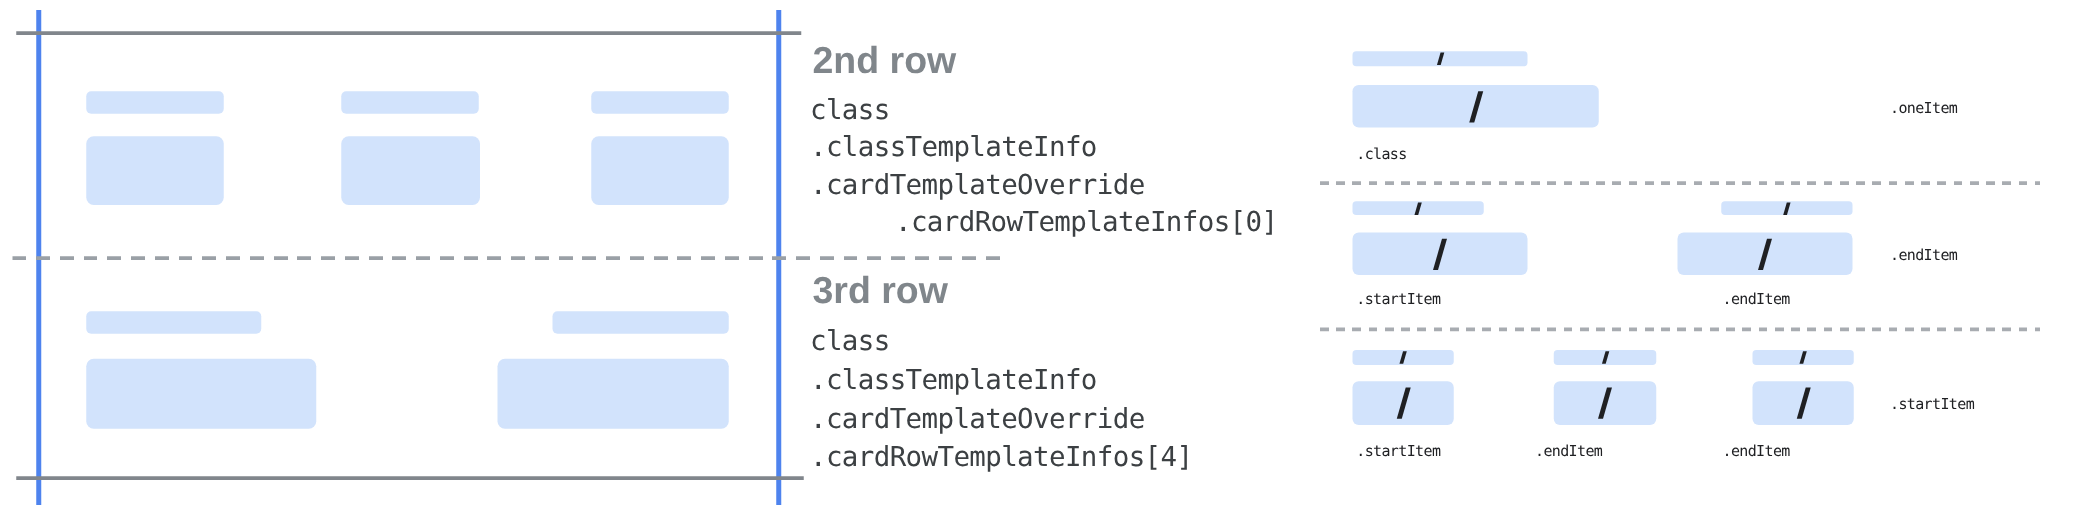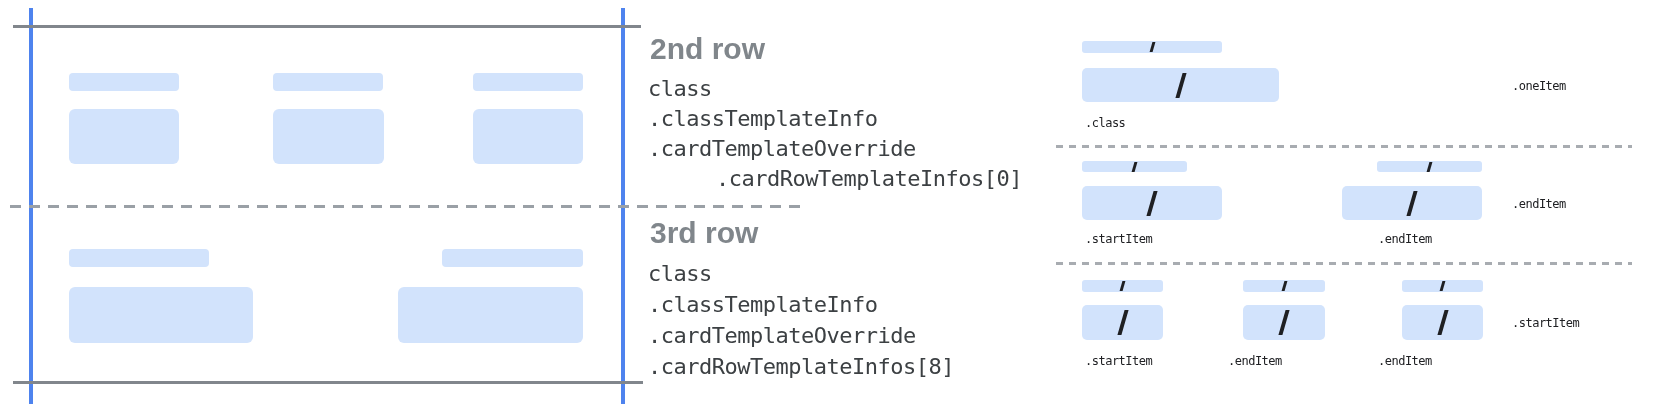--- a/index.html
+++ b/index.html
@@ -96,21 +96,21 @@
     <div class="abs code" style="left:648px;top:108px;">.classTemplateInfo</div>
     <div class="abs code" style="left:648px;top:138px;">.cardTemplateOverride</div>
     <div class="abs code" style="left:672px;top:168px;margin-left:44px;">.cardRowTemplateInfos[0]</div>
   </div>
 
   <div>
     <div class="abs heading" style="left:650px;top:218px;">3rd row</div>
     <div class="abs code" style="left:648px;top:263px;">class</div>
     <div class="abs code" style="left:648px;top:294px;">.classTemplateInfo</div>
     <div class="abs code" style="left:648px;top:325px;">.cardTemplateOverride</div>
-    <div class="abs code" style="left:648px;top:356px;">.cardRowTemplateInfos[8]</div>
+    <div class="abs code" style="left:648px;top:356px;">.cardRowTemplateInfos[4]</div>
   </div>
 
   <div>
     <div class="abs bar r3 slashwrap" style="left:1082px;top:41px;width:140px;height:12px;">
       <span class="slash slash-sm"></span>
     </div>
     <div class="abs bar r5 slashwrap" style="left:1082px;top:68px;width:197px;height:34px;">
       <span class="slash slash-lg"></span>
     </div>
     <div class="abs mlabel" style="left:1085px;top:113px;">.class</div>

